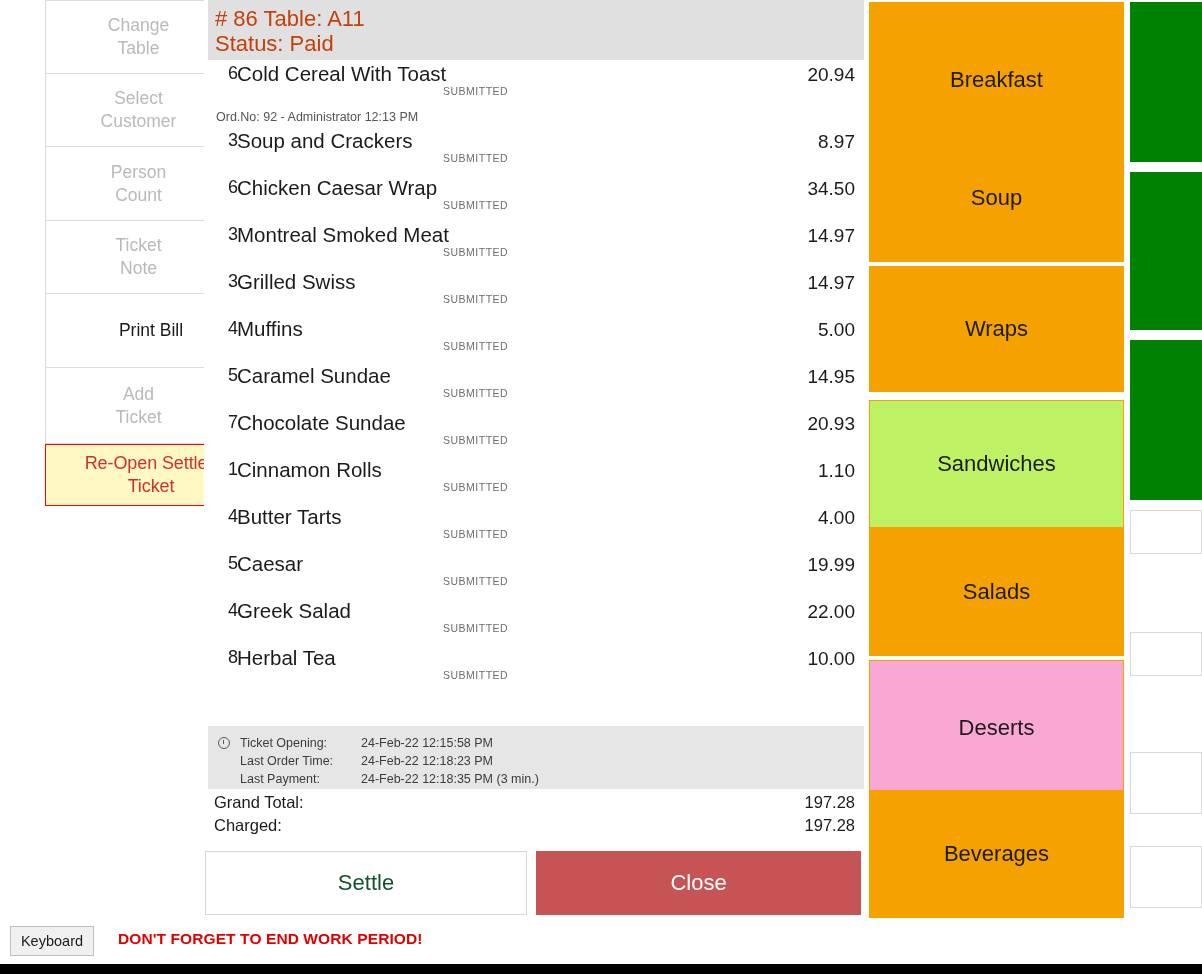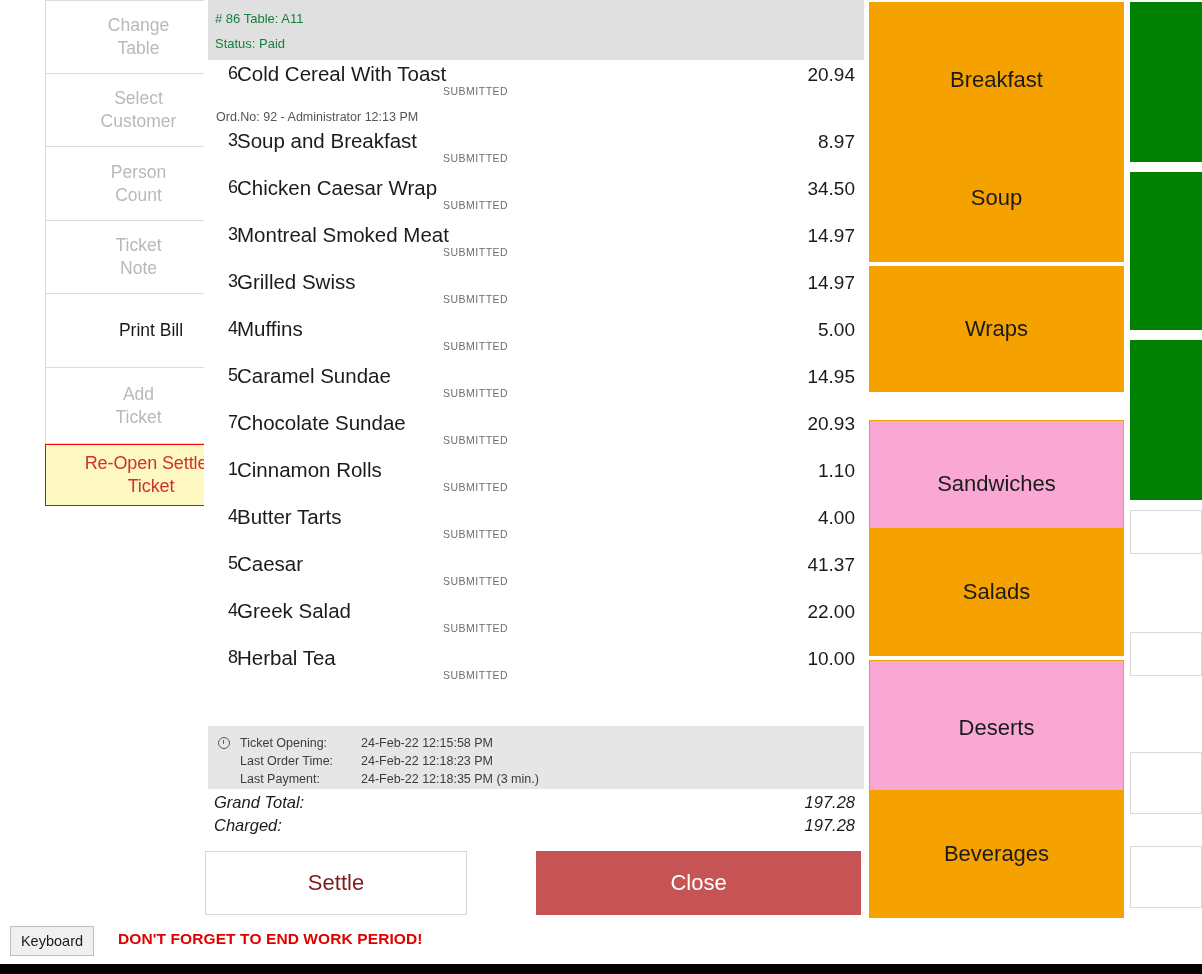--- a/index.html
+++ b/index.html
@@ -63,22 +63,22 @@
   }
   #ticket-header {
     position: absolute;
     left: 4px; top: 0;
     width: 656px; height: 60px;
     background: #e0e0e0;
     box-sizing: border-box;
     padding: 6px 0 0 7px;
   }
   #ticket-header .h-line {
-    font-size: 13px;
-    color: #15803d;
+    font-size: 22px;
+    color: #c2410c;
     line-height: 25px;
   }
   #order-list {
     position: absolute;
     left: 4px; top: 60px;
     width: 656px; height: 662px;
     overflow: hidden;
     background: #ffffff;
   }
   .ord-head {
@@ -156,21 +156,21 @@
     content: "";
     position: absolute;
     left: 4.2px; top: 1.8px;
     width: 1.2px; height: 4px;
     background: #5a5a5a;
   }
 
   #totals {
     position: absolute;
     left: 4px; top: 793px;
-    width: 656px; height: 52px; font-style: italic;
+    width: 656px; height: 52px;
   }
   .total-row {
     position: relative;
     height: 23px;
     font-size: 16.5px;
     color: #1b1b1b;
   }
   .total-row .tl { position: absolute; left: 6px; top: 0; }
   .total-row .tr { position: absolute; right: 9px; top: 0; }
 
@@ -184,24 +184,24 @@
     top: 0;
     height: 64px;
     display: flex;
     align-items: center;
     justify-content: center;
     font-size: 22px;
     box-sizing: border-box;
     user-select: none;
   }
   #settle-btn {
-    left: 0; width: 262px;
+    left: 0; width: 322px;
     background: #ffffff;
     border: 1px solid #d6d6d6;
-    color: #7f1d1d;
+    color: #14532d;
   }
   #close-btn {
     left: 331px; width: 325px;
     background: #c65454;
     border: 1px solid #c65454;
     color: #ffffff;
   }
 
   
   #categories {
@@ -311,21 +311,21 @@
     <div id="order-list">
         <div class="ord-row">
           <div class="qty">6</div>
           <div class="name">Cold Cereal With Toast</div>
           <div class="state">SUBMITTED</div>
           <div class="amount">20.94</div>
         </div>
         <div class="ord-head">Ord.No: 92 - Administrator 12:13 PM</div>
         <div class="ord-row">
           <div class="qty">3</div>
-          <div class="name">Soup and Breakfast</div>
+          <div class="name">Soup and Crackers</div>
           <div class="state">SUBMITTED</div>
           <div class="amount">8.97</div>
         </div>
         <div class="ord-row">
           <div class="qty">6</div>
           <div class="name">Chicken Caesar Wrap</div>
           <div class="state">SUBMITTED</div>
           <div class="amount">34.50</div>
         </div>
         <div class="ord-row">
@@ -367,21 +367,21 @@
         <div class="ord-row">
           <div class="qty">4</div>
           <div class="name">Butter Tarts</div>
           <div class="state">SUBMITTED</div>
           <div class="amount">4.00</div>
         </div>
         <div class="ord-row">
           <div class="qty">5</div>
           <div class="name">Caesar</div>
           <div class="state">SUBMITTED</div>
-          <div class="amount">41.37</div>
+          <div class="amount">19.99</div>
         </div>
         <div class="ord-row">
           <div class="qty">4</div>
           <div class="name">Greek Salad</div>
           <div class="state">SUBMITTED</div>
           <div class="amount">22.00</div>
         </div>
         <div class="ord-row">
           <div class="qty">8</div>
           <div class="name">Herbal Tea</div>
@@ -420,21 +420,21 @@
 
   <div id="ticket-actions">
     <div class="act-btn" id="settle-btn">Settle</div>
     <div class="act-btn" id="close-btn">Close</div>
   </div>
 
   <div id="categories">
       <div class="cat-btn" style="top: 2px; height: 156px; background: rgb(245, 162, 0); border-color: rgb(245, 162, 0);">Breakfast</div>
       <div class="cat-btn" style="top: 134px; height: 128px; background: rgb(245, 162, 0); border-color: rgb(245, 162, 0);">Soup</div>
       <div class="cat-btn" style="top: 266px; height: 126px; background: rgb(245, 162, 0); border-color: rgb(245, 162, 0);">Wraps</div>
-      <div class="cat-btn" style="top: 420px; height: 128px; background: #f9a8d4; border-color: rgb(245, 162, 0);">Sandwiches</div>
+      <div class="cat-btn" style="top: 400px; height: 128px; background: #bef264; border-color: rgb(245, 162, 0);">Sandwiches</div>
       <div class="cat-btn" style="top: 528px; height: 128px; background: rgb(245, 162, 0); border-color: rgb(245, 162, 0);">Salads</div>
       <div class="cat-btn" style="top: 660px; height: 136px; background: #f9a8d4; border-color: rgb(245, 162, 0);">Deserts</div>
       <div class="cat-btn" style="top: 790px; height: 128px; background: rgb(245, 162, 0); border-color: rgb(245, 162, 0);">Beverages</div>
     </div>
 
   <div id="tiles">
       <div class="tile green" style="top: 2px; height: 160px; background: rgb(0, 128, 0); border-color: rgb(0, 128, 0);"></div>
       <div class="tile green" style="top: 172px; height: 158px; background: rgb(0, 128, 0); border-color: rgb(0, 128, 0);"></div>
       <div class="tile green" style="top: 340px; height: 160px; background: rgb(0, 128, 0); border-color: rgb(0, 128, 0);"></div>
       <div class="tile white" style="top: 510px; height: 44px;"></div>

